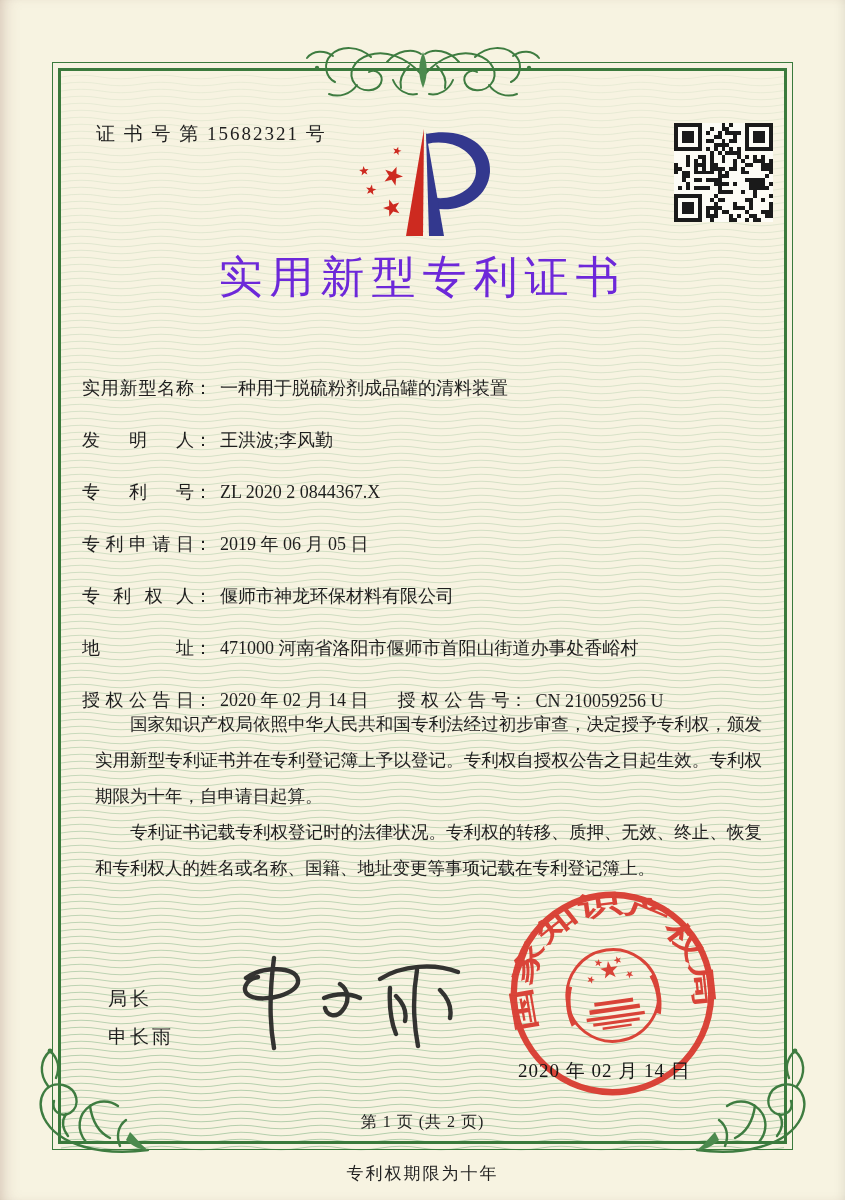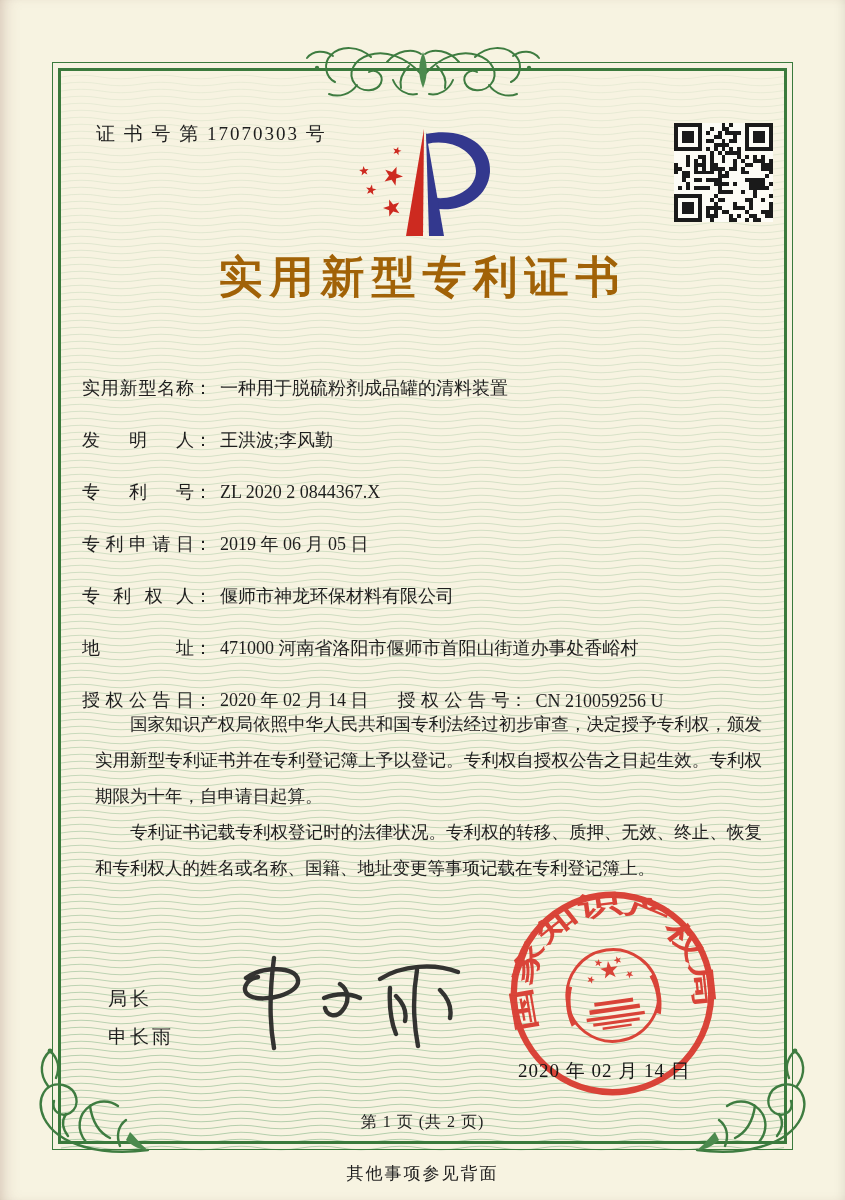--- a/index.html
+++ b/index.html
@@ -15,21 +15,21 @@
     overflow:hidden;
   }
   .frame-a{position:absolute; left:52px; top:62px; right:52px; bottom:50px; border:1.5px solid var(--green);}
   .frame-b{position:absolute; left:58px; top:68px; right:58px; bottom:56px; border:3px solid var(--green);
     background:linear-gradient(180deg,#faf7e8 0%, #f4f2df 55%, #ecefdc 100%);}
   .waves{position:absolute; left:61px; top:71px;}
   .cert-no{position:absolute; left:96px; top:121px; font-size:19px; letter-spacing:2px;}
   .logo{position:absolute; left:338px; top:126px;}
   .qr{position:absolute; left:674px; top:123px;}
   .title{position:absolute; left:0; top:248px; width:100%; margin:0; text-align:center;
-    font-size:44px; font-weight:bold; letter-spacing:7px; color:#a16207;}
+    font-size:44px; font-weight:normal; letter-spacing:7px; color:#6d28d9;}
   .fields{position:absolute; left:82px; top:362px; width:670px;}
   .frow{height:52px; display:flex; align-items:center; font-size:18px;}
   .flabel{display:inline-block; width:112px; text-align:justify; text-align-last:justify; white-space:nowrap;}
   .fcolon{margin-right:8px;}
   .fvalue{white-space:nowrap;}
   .grant-pair{display:flex; align-items:flex-end;}
   .grant-pair.second{margin-left:29px;}
   .bodytext{position:absolute; left:95px; top:706px; width:667px; font-size:17.5px; line-height:36px; text-align:justify;}
   .bodytext p{margin:0; text-indent:2em;}
   .signoff{position:absolute; left:108px; top:980px; font-size:19px; line-height:38px; letter-spacing:3px;}
@@ -247,21 +247,21 @@
       <path d="M24,3 C32,10 34,20 30,30"></path>
       <path d="M60,94 C50,82 52,66 64,58 C66,72 72,84 84,90"></path>
       <path d="M94,98 C90,88 92,78 100,72"></path>
       <path d="M42,88 C36,80 36,72 40,66"></path>
       <path d="M64,58 C72,52 84,52 92,58"></path>
       <circle cx="24" cy="3" r="2.4" fill="#3e7c40" stroke="none"></circle>
       <path d="M104,84 C110,90 116,98 122,102 C114,102 106,98 100,92 Z" fill="#4c8a4e" stroke="none"></path>
     </g>
   </svg>
 
-  <div class="cert-no">证 书 号 第 17070303 号</div>
+  <div class="cert-no">证 书 号 第 15682321 号</div>
 
   <svg class="logo" width="168" height="120" viewBox="0 0 168 120">
     <path d="M88,8 C126,0 154,20 152,46 C150,74 120,88 94,82 L92,71 C114,76 138,64 138,45 C138,25 112,12 89,18 Z" fill="#33388e"></path>
     <path d="M86,3 L68,110 L85,110 Z" fill="#cd2a20"></path>
     <path d="M87,4 L86,110 L89,110 Z" fill="#f7f3e1"></path>
     <path d="M88,6 L91,110 L106,110 Z" fill="#33388e"></path>
     <g id="logo-stars" fill="#cd2a20">
         <polygon points="58.6,40.7 58.4,47.8 65.0,50.6 58.1,52.5 57.5,59.7 53.6,53.7 46.6,55.4 51.0,49.8 47.3,43.7 54.0,46.1"></polygon>
         <polygon points="51.1,73.5 55.1,78.6 61.2,76.6 57.6,81.9 61.4,87.2 55.2,85.4 51.3,90.6 51.1,84.2 45.0,82.1 51.1,79.9"></polygon>
         <polygon points="33.9,58.6 34.6,62.5 38.4,63.2 34.9,65.0 35.4,68.9 32.6,66.2 29.1,67.8 30.8,64.3 28.1,61.4 32.0,62.0"></polygon>
@@ -569,15 +569,15 @@
       <rect x="-24" y="28" width="48" height="3"></rect>
       <rect x="-15" y="33" width="30" height="2.5"></rect>
       <path d="M-46,28 C-50,14 -50,0 -44,-14 L-40,-12 C-45,0 -45,14 -42,26 Z"></path>
       <path d="M46,28 C50,14 50,0 44,-14 L40,-12 C45,0 45,14 42,26 Z"></path>
     </g>
   </svg>
 
   <div class="seal-date">2020 年 02 月 14 日</div>
 
   <div class="page-indicator">第 1 页 (共 2 页)</div>
-  <div class="back-note">其他事项参见背面</div>
+  <div class="back-note">专利权期限为十年</div>
 
 </div>
 
 </body></html>

